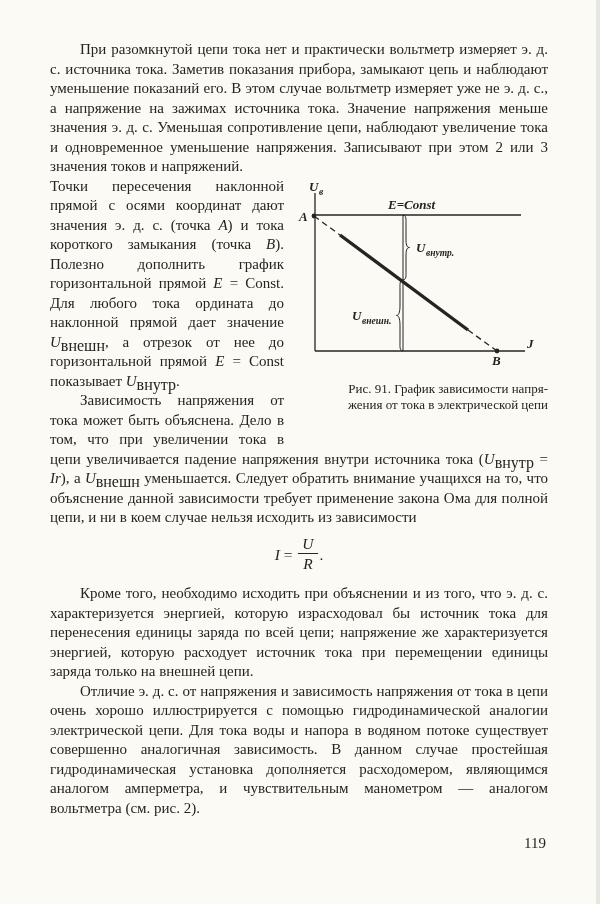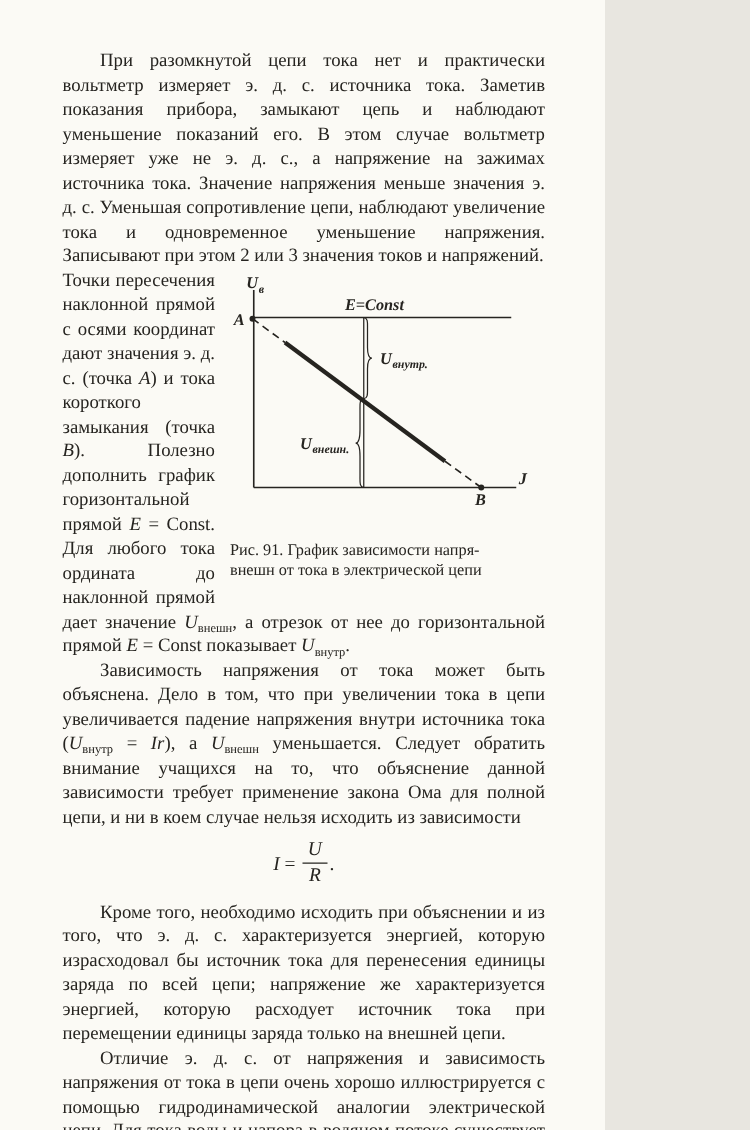--- a/index.html
+++ b/index.html
@@ -1,39 +1,39 @@
 <!DOCTYPE html>
 <html><head>
 <meta charset="utf-8">
 <style>
   html,body{margin:0;padding:0;background:#e8e6e0;}
   .page{
     position:relative;
-    width:484px;height:904px;
+    width:596px;height:904px;
     background:#fbfaf5;
     color:#262420;
     font-family:"Liberation Serif",serif;
     font-size:15px;line-height:19.5px;
     padding:40px 48px 0 50px;
     box-sizing:border-box;
     overflow:hidden;
   }
   p{margin:0;text-align:justify;}
   .indent{text-indent:30px;}
   .small-indent{text-indent:12px;}
   i{font-style:italic;}
-  sub{font-size:10px;font-style:normal;vertical-align:-3.5px;line-height:0;}
+  sub{font-size:16px;font-style:normal;vertical-align:-3.5px;line-height:0;}
   .formula{text-align:center;margin:5px 0;font-size:15.5px;}
   .formula-frac{margin:9px 0;}
   .frac{display:inline-block;vertical-align:middle;text-align:center;font-style:italic;line-height:1.15;margin:0 2px;position:relative;top:-2px;}
   .frac .num{display:block;border-bottom:1px solid #262420;padding:0 4px 1px;}
   .frac .den{display:block;padding-top:1px;}
   .fig{float:right;width:252px;margin:2px 0 22px 12px;}
   .fig svg{display:block;}
-  .caption{font-size:13px;line-height:16.5px;text-align:left;margin-top:18px;}
+  .caption{font-size:13px;line-height:16.5px;text-align:right;margin-top:6px;}
   .pagenum{text-align:right;margin-top:16px;font-size:15px;padding-right:2px;}
   
   .ax{stroke:#262420;stroke-width:1.3;fill:none;}
   .thick{stroke:#262420;stroke-width:3.4;fill:none;}
   .dash{stroke:#262420;stroke-width:1.3;stroke-dasharray:6 4;fill:none;}
   .brace{stroke:#262420;stroke-width:1;fill:none;}
   .dot{fill:#262420;}
   .lb{font-family:"Liberation Serif",serif;font-style:italic;font-weight:bold;fill:#262420;}
 </style>
 </head>
@@ -69,21 +69,21 @@
       <text class="lb" x="3" y="42" font-size="13">A</text>
       <text class="lb" x="196" y="186" font-size="13">B</text>
       <text class="lb" x="231" y="169" font-size="13">J</text>
       <text class="lb" x="120" y="73" font-size="13">U</text>
       <text class="lb" x="130" y="76.5" font-size="9.5">внутр.</text>
       <text class="lb" x="56" y="141" font-size="13">U</text>
       <text class="lb" x="66" y="144.5" font-size="9.5">внешн.</text>
     </svg>
     <div class="caption">
       <div>Рис. 91. График зависимости напря-</div>
-      <div>внешн от тока в электрической цепи</div>
+      <div>жения от тока в электрической цепи</div>
     </div>
   </div>
 
   <p>Точки пересечения наклонной прямой с осями координат дают значения э. д. с. (точка <i>A</i>) и тока короткого замыкания (точка <i>B</i>). Полезно дополнить график горизонтальной прямой <i>E</i> = Const. Для любого тока ордината до наклонной прямой дает значение <i>U</i><sub>внешн</sub>, а отрезок от нее до горизонтальной прямой <i>E</i> = Const показывает <i>U</i><sub>внутр</sub>.</p>
 
   <p class="indent">Зависимость напряжения от тока может быть объяснена. Дело в том, что при увеличении тока в цепи увеличивается падение напряжения внутри источника тока (<i>U</i><sub>внутр</sub> = <i>Ir</i>), а <i>U</i><sub>внешн</sub> уменьшается. Следует обратить внимание учащихся на то, что объяснение данной зависимости требует применение закона Ома для полной цепи, и ни в коем случае нельзя исходить из зависимости</p>
 
   <div class="formula formula-frac"><i>I</i> = <span class="frac"><span class="num">U</span><span class="den">R</span></span>.</div>
 
   <p class="indent">Кроме того, необходимо исходить при объяснении и из того, что э. д. с. характеризуется энергией, которую израсходовал бы источник тока для перенесения единицы заряда по всей цепи; напряжение же характеризуется энергией, которую расходует источник тока при перемещении единицы заряда только на внешней цепи.</p>

